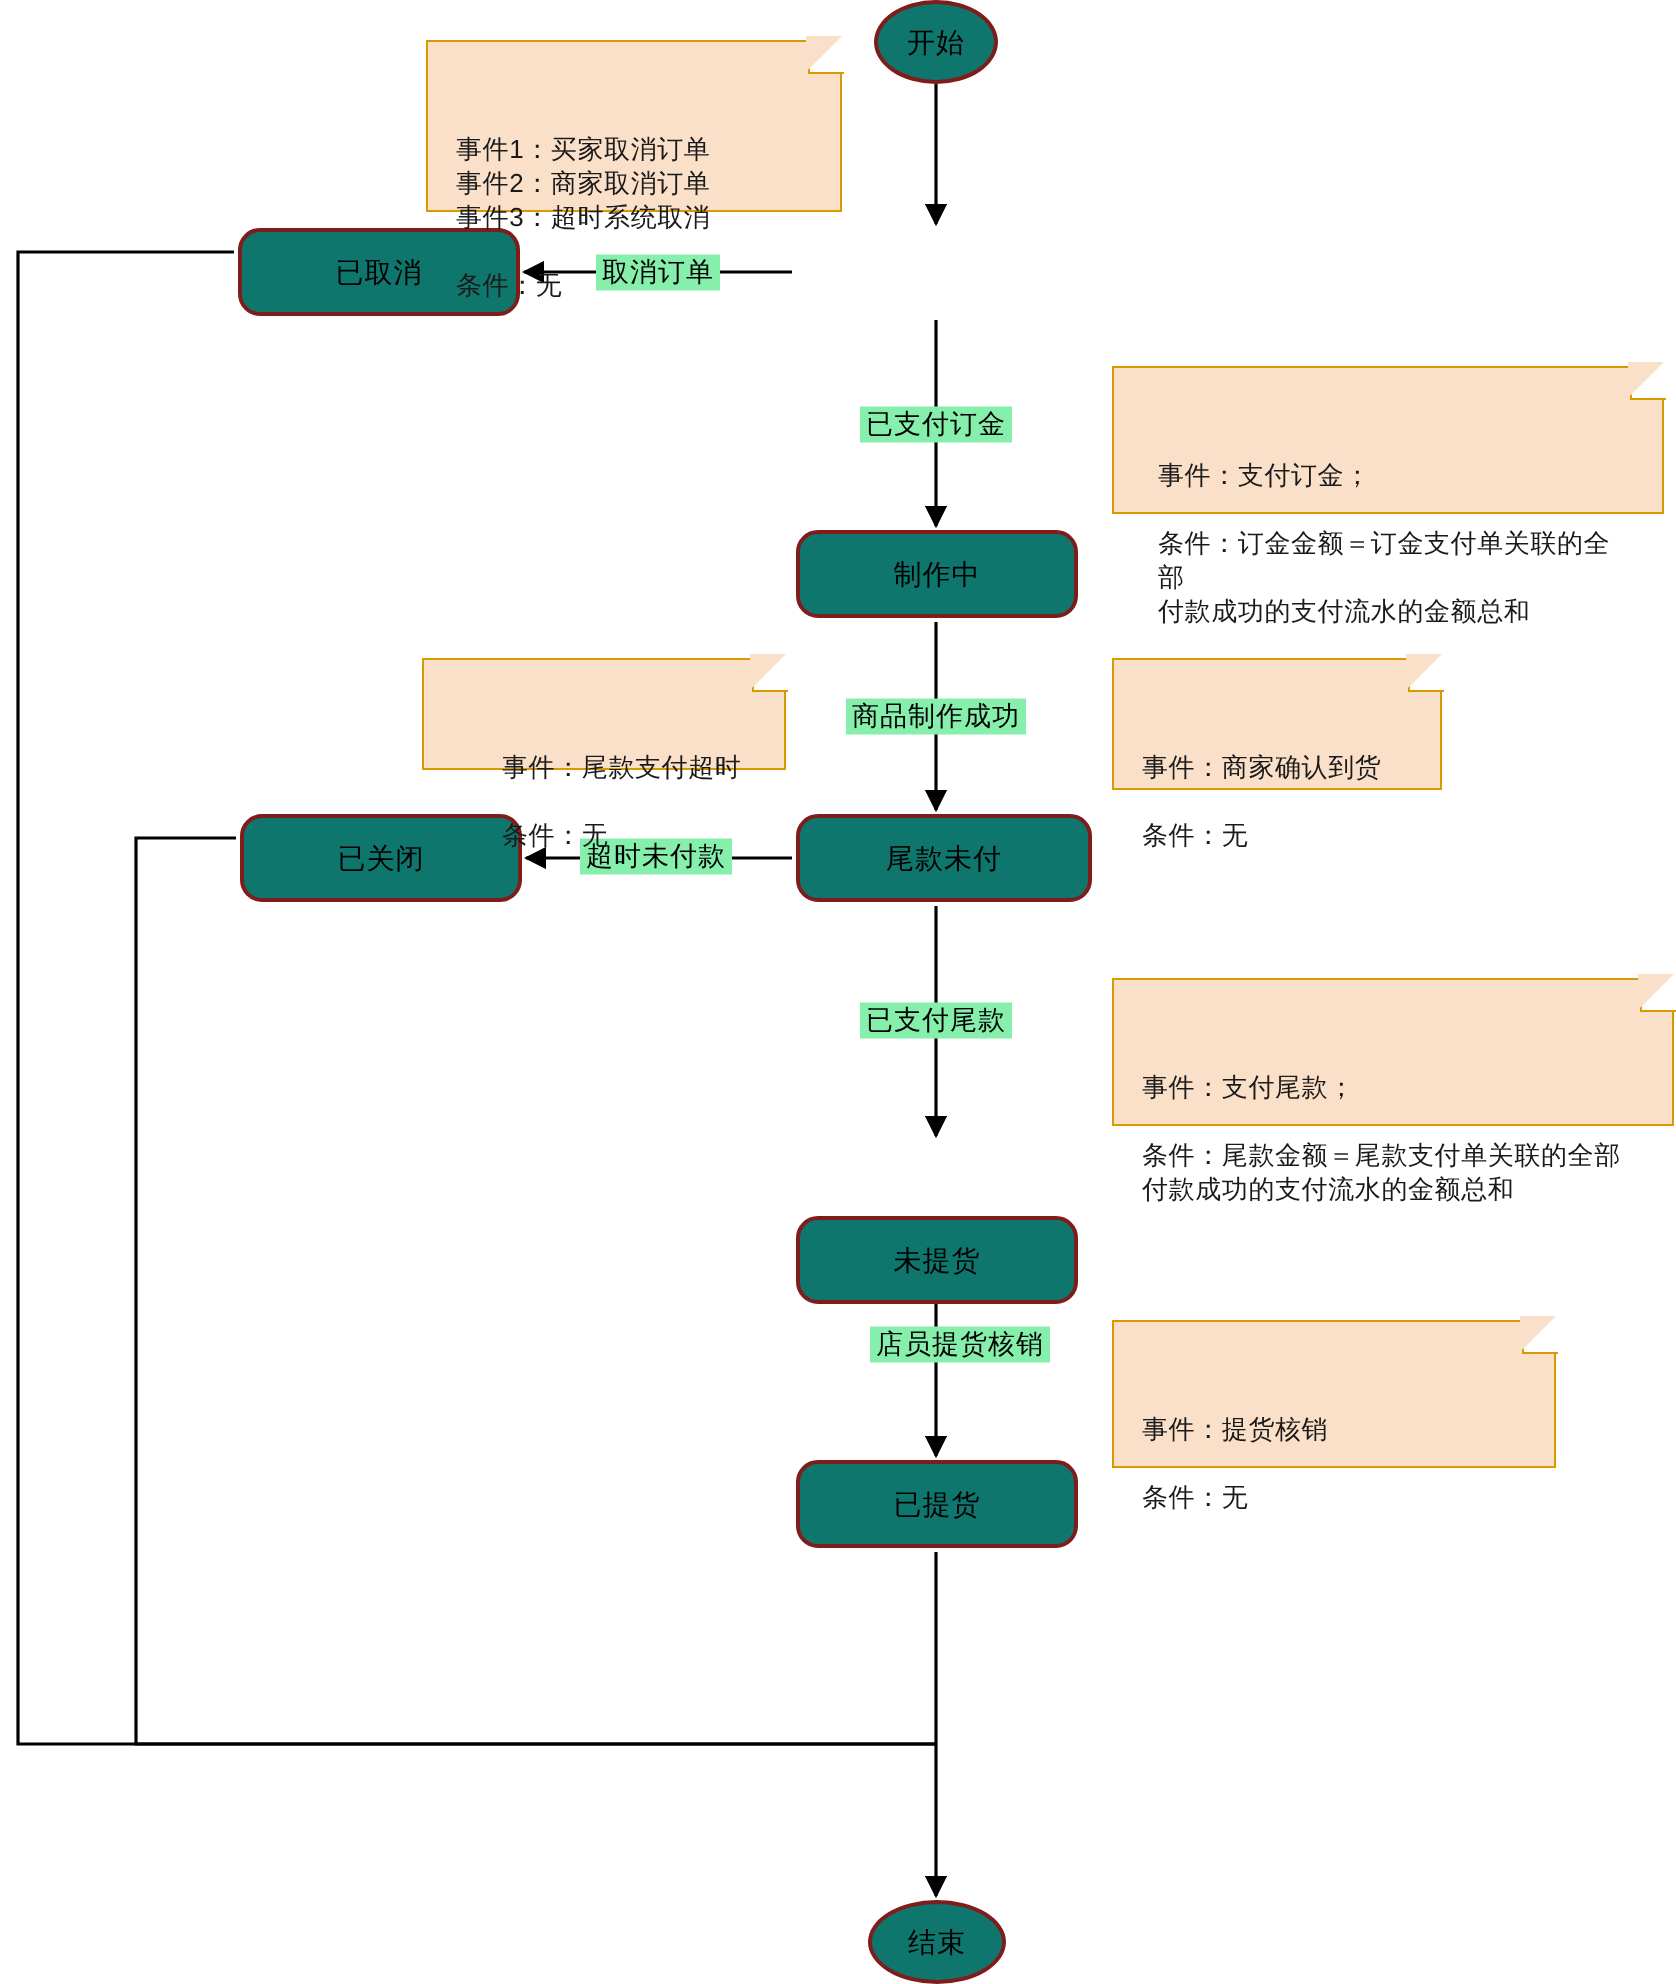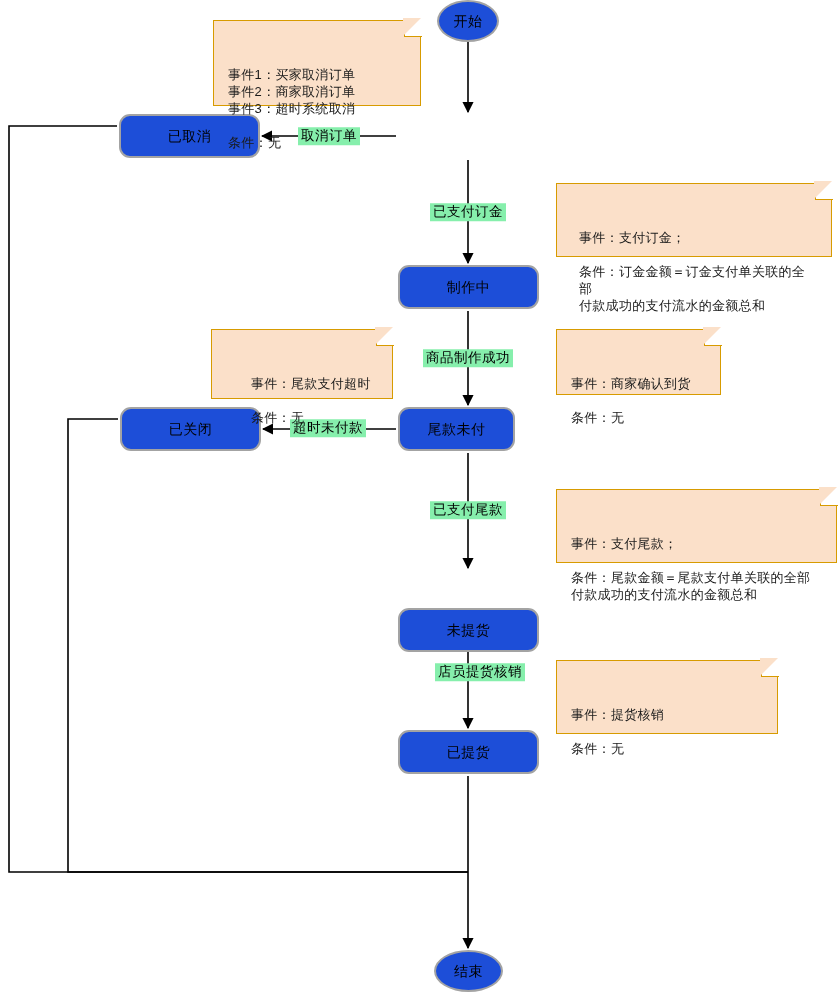--- a/index.html
+++ b/index.html
@@ -28,22 +28,22 @@
     pointer-events: none;
   }
 
   
   .node {
     position: absolute;
     box-sizing: border-box;
     display: flex;
     align-items: center;
     justify-content: center;
-    background: #1d4ed8;
-    border: 2px solid #a3a3a3;
+    background: #0f766e;
+    border: 2px solid #7f1d1d;
     font-size: 14px;
     line-height: 1;
     letter-spacing: 0.5px;
     color: #000000;
     white-space: nowrap;
   }
   .node.state {
     border-radius: 11px;
   }
   .node.terminator {
@@ -143,21 +143,21 @@
 
 
   <div class="node state" style="left:119px; top:114px; width:141px; height:44px;">
     <span>已取消</span>
   </div>
 
   <div class="node state" style="left:398px; top:265px; width:141px; height:44px;">
     <span>制作中</span>
   </div>
 
-  <div class="node state" style="left:398px; top:407px; width:117px; height:44px;">
+  <div class="node state" style="left:398px; top:407px; width:148px; height:44px;">
     <span>尾款未付</span>
   </div>
 
   <div class="node state" style="left:120px; top:407px; width:141px; height:44px;">
     <span>已关闭</span>
   </div>
 
   <div class="node state" style="left:398px; top:570px; width:141px; height:44px;margin-top:38px;">
     <span>未提货</span>
   </div>
@@ -192,21 +192,21 @@
   </div>
 
   <div class="note" style="left:556px; top:171px; width:276px; height:74px;padding-left:22px;">
     <span class="fold"></span>
     <div class="note-body">事件：支付订金；
 
 条件：订金金额＝订金支付单关联的全部
 付款成功的支付流水的金额总和</div>
   </div>
 
-  <div class="note" style="left:211px; top:317px; width:182px; height:70px;padding-left:39px;">
+  <div class="note" style="left:211px; top:317px; width:182px; height:56px;padding-left:39px;">
     <span class="fold"></span>
     <div class="note-body">事件：尾款支付超时
 
 条件：无</div>
   </div>
 
   <div class="note" style="left:556px; top:317px; width:165px; height:66px;">
     <span class="fold"></span>
     <div class="note-body">事件：商家确认到货
 

